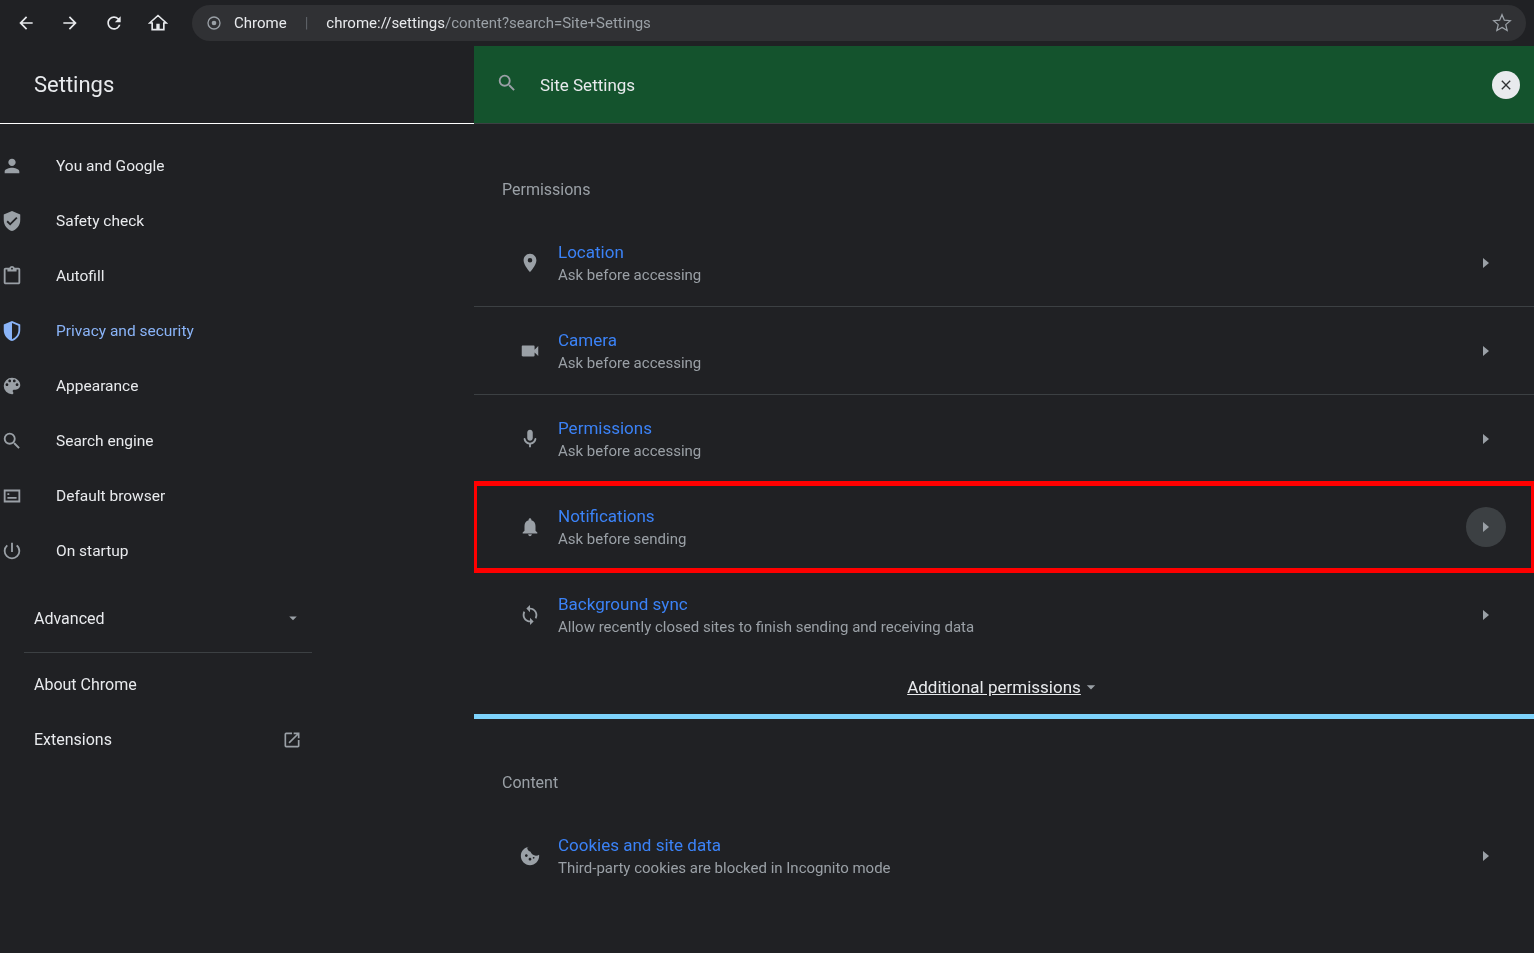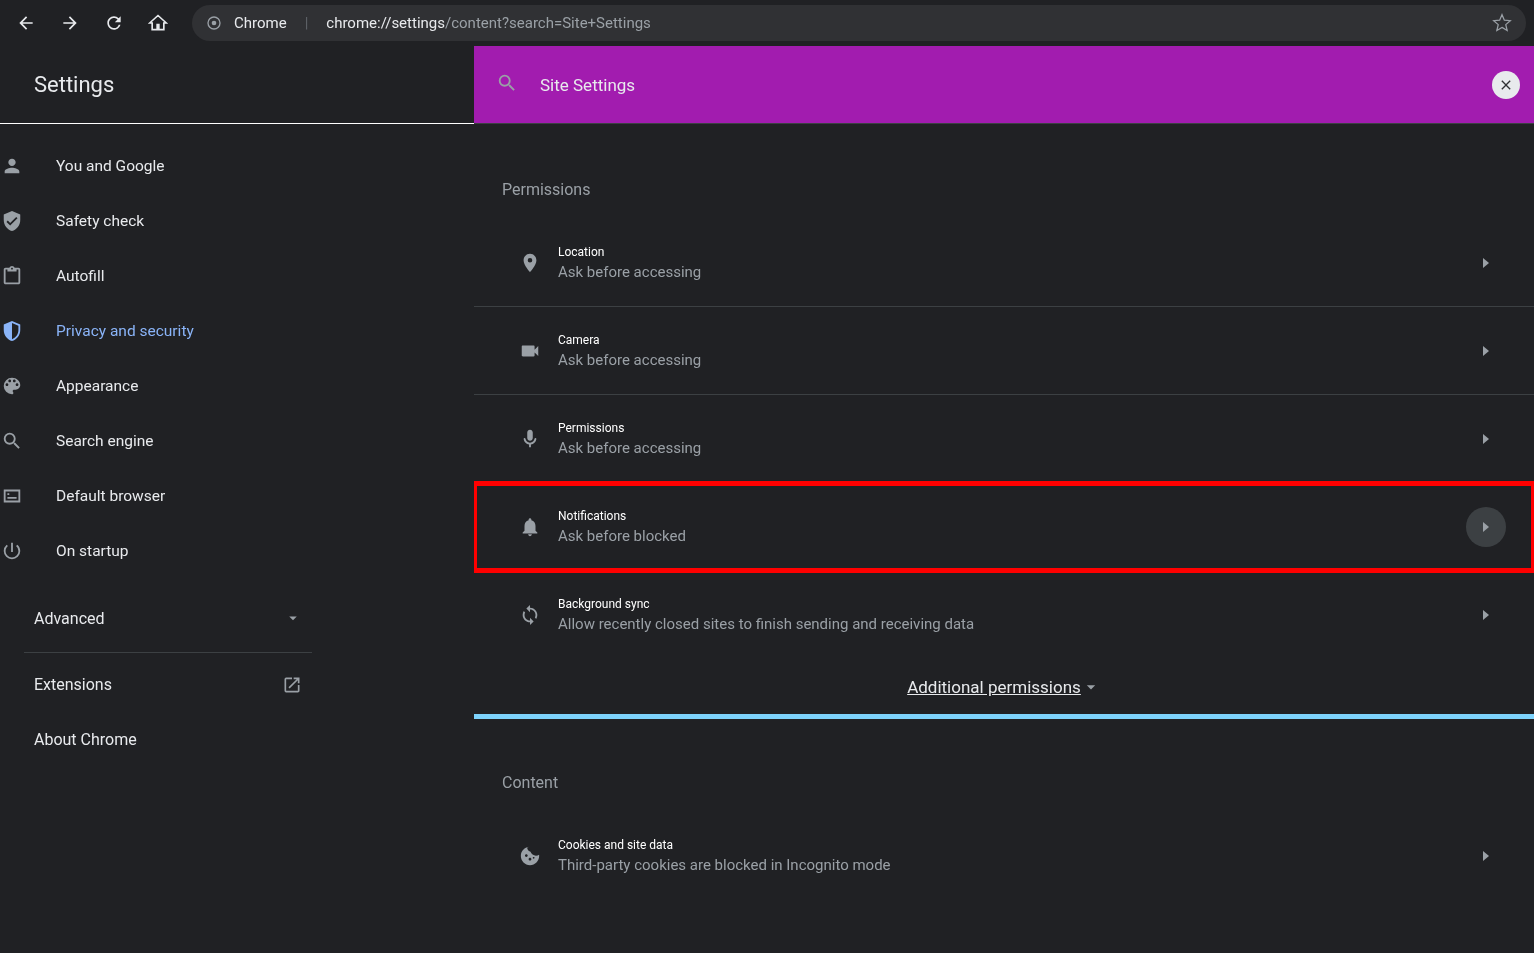--- a/index.html
+++ b/index.html
@@ -152,21 +152,21 @@
       background: #202124;
       display: flex;
       flex-direction: column;
     }
     .search-bar-wrap {
       height: 78px;
       display: flex;
       align-items: center;
       padding: 0 14px 0 0;
       border-bottom: 1px solid #3c4043;
-      background: #a21caf;
+      background: #14532d;
       border-top-left-radius: 0;
     }
     .search-bar {
       flex: 1;
       height: 100%;
       display: flex;
       align-items: center;
       padding-left: 22px;
       gap: 22px;
     }
@@ -223,22 +223,22 @@
     }
     .perm-icon svg {
       width: 22px;
       height: 22px;
       fill: #9aa0a6;
     }
     .perm-text {
       flex: 1;
     }
     .perm-title {
-      font-size: 12px;
-      color: #ffffff;
+      font-size: 17px;
+      color: #3b82f6;
       margin-bottom: 4px;
     }
     .perm-sub {
       font-size: 15px;
       color: #9aa0a6;
     }
     .perm-arrow {
       width: 40px;
       height: 40px;
       display: flex;
@@ -394,28 +394,28 @@
       <div class="advanced-expander">
         <span>Advanced</span>
         <svg viewBox="0 0 24 24" width="18" height="18">
             <path fill="#9aa0a6" d="M7 10l5 5 5-5z"></path>
           </svg>
       </div>
 
       <div class="divider-line"></div>
 
       <div class="ext-item">
+        <span>About Chrome</span>
+      </div>
+
+      <div class="ext-item">
         <span>Extensions</span>
         <svg viewBox="0 0 24 24" width="20" height="20">
             <path fill="#9aa0a6" d="M19 19H5V5h7V3H5a2 2 0 00-2 2v14a2 2 0 002 2h14c1.1 0 2-.9 2-2v-7h-2v7zM14 3v2h3.59l-9.83 9.83 1.41 1.41L19 6.41V10h2V3h-7z"></path>
           </svg>
-      </div>
-
-      <div class="ext-item">
-        <span>About Chrome</span>
       </div>
     </div>
   </div>
 
   <div class="right-panel">
     <div class="search-bar-wrap">
       <div class="search-bar">
         <span class="search-icon"><svg viewBox="0 0 24 24">
               <path d="M15.5 14h-.79l-.28-.27A6.471 6.471 0 0016 9.5 6.5 6.5 0 109.5 16c1.61 0 3.09-.59 4.23-1.57l.27.28v.79l5 4.99L20.49 19l-4.99-5zm-6 0C7.01 14 5 11.99 5 9.5S7.01 5 9.5 5 14 7.01 14 9.5 11.99 14 9.5 14z"></path>
             </svg></span>
@@ -485,21 +485,21 @@
         </div>
 
         <div class="perm-item highlighted">
           <div class="perm-icon">
               <svg viewBox="0 0 24 24">
                 <path d="M12 22c1.1 0 2-.9 2-2h-4c0 1.1.9 2 2 2zm6-6v-5c0-3.07-1.63-5.64-4.5-6.32V4c0-.83-.67-1.5-1.5-1.5s-1.5.67-1.5 1.5v.68C7.64 5.36 6 7.92 6 11v5l-2 2v1h16v-1l-2-2z"></path>
               </svg>
             </div>
           <div class="perm-text">
             <div class="perm-title">Notifications</div>
-            <div class="perm-sub">Ask before blocked</div>
+            <div class="perm-sub">Ask before sending</div>
           </div>
           <div class="perm-arrow hover">
               <svg viewBox="0 0 10 10">
                 <path d="M2 0l6 5-6 5z"></path>
               </svg>
             </div>
         </div>
 
         <div class="perm-item">
           <div class="perm-icon">

